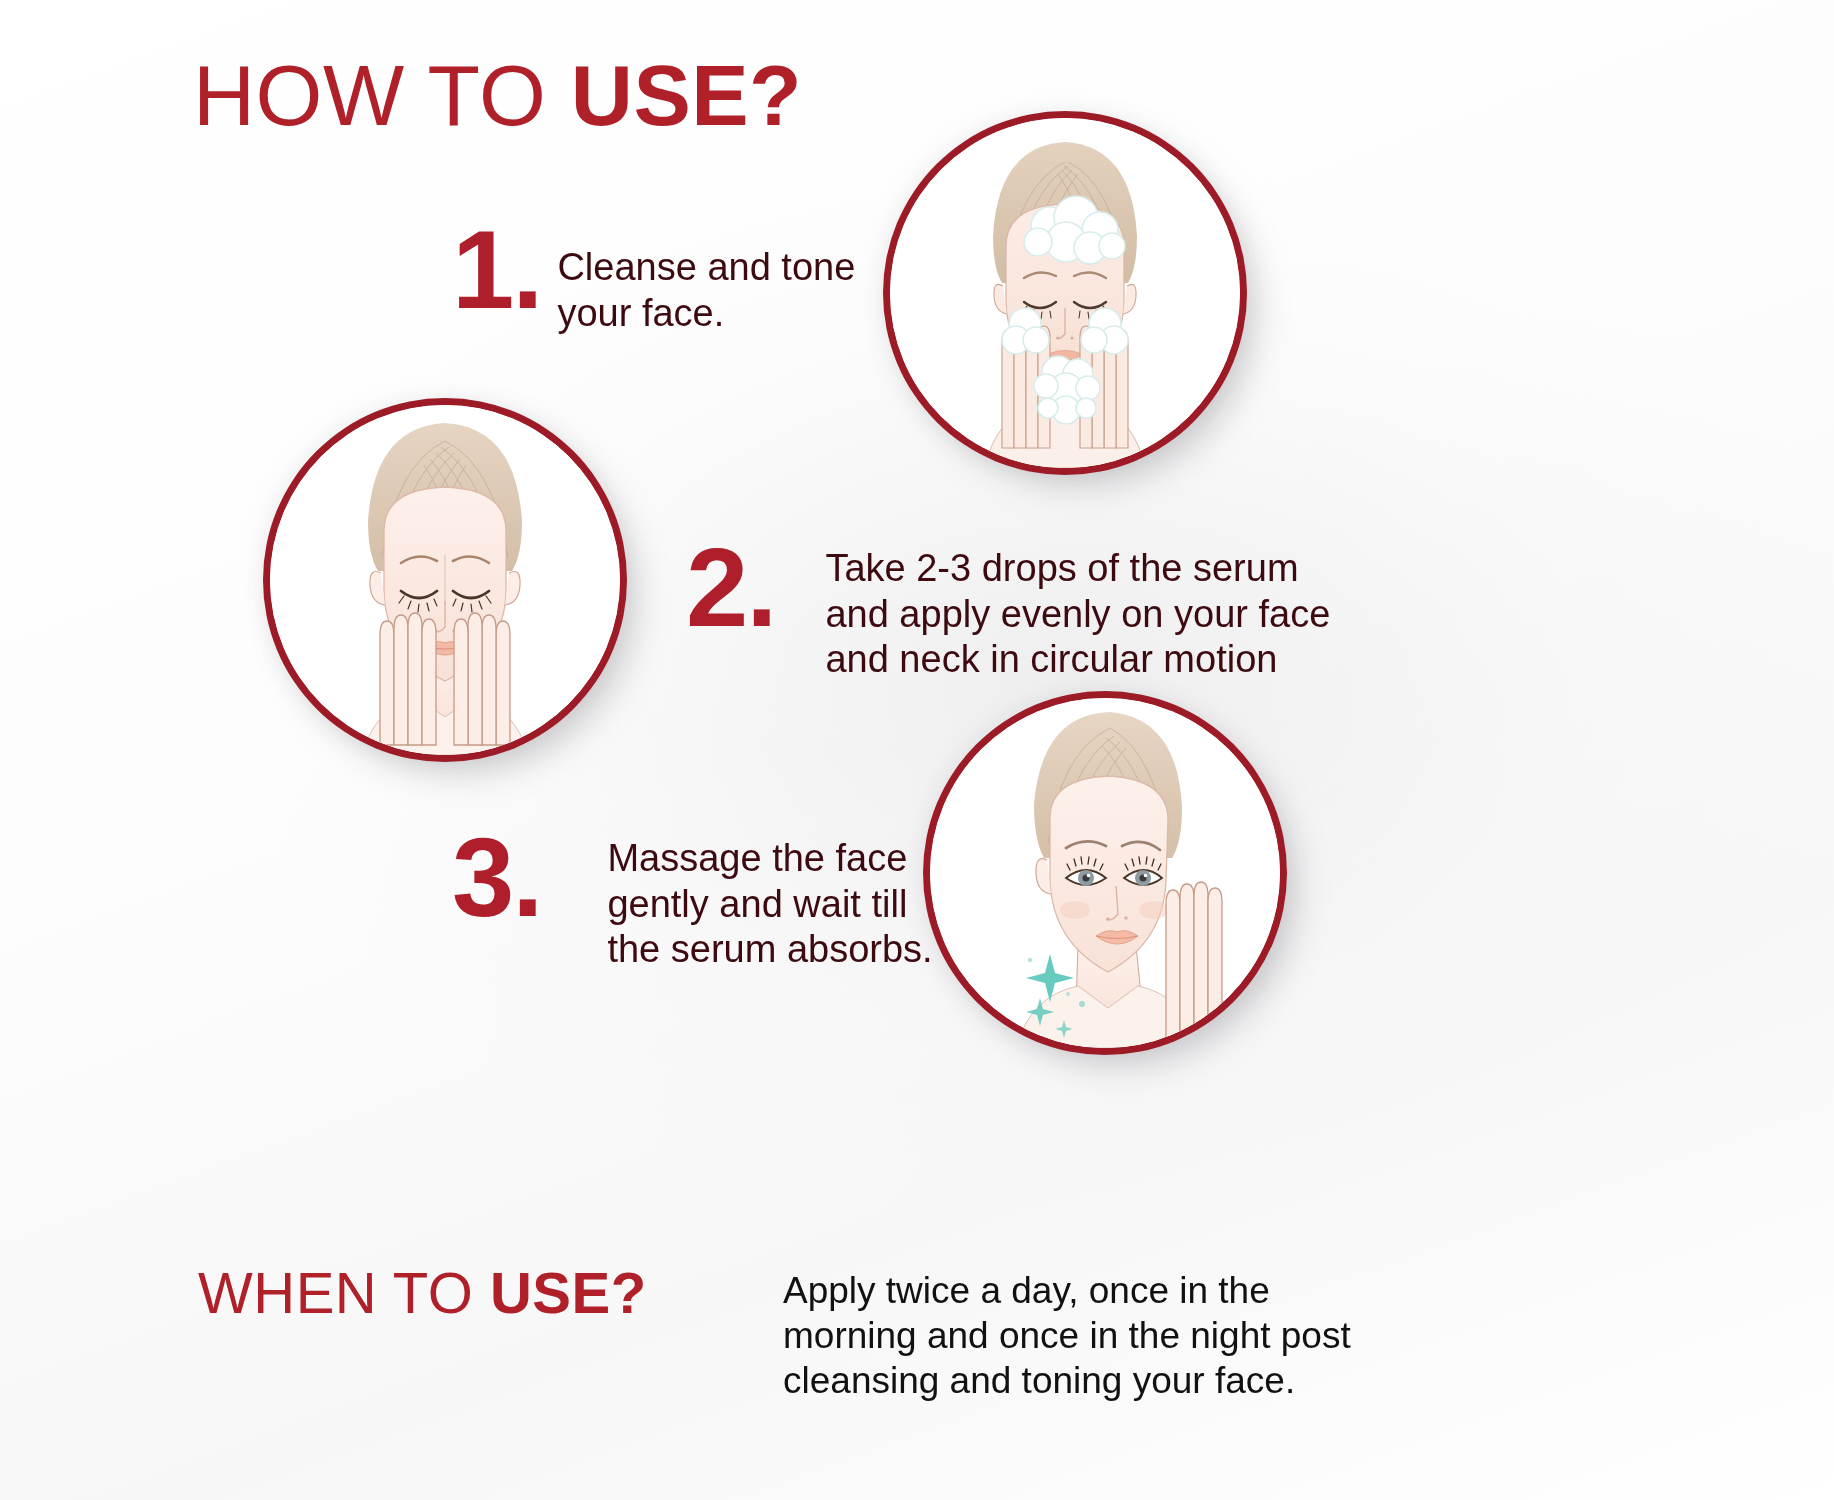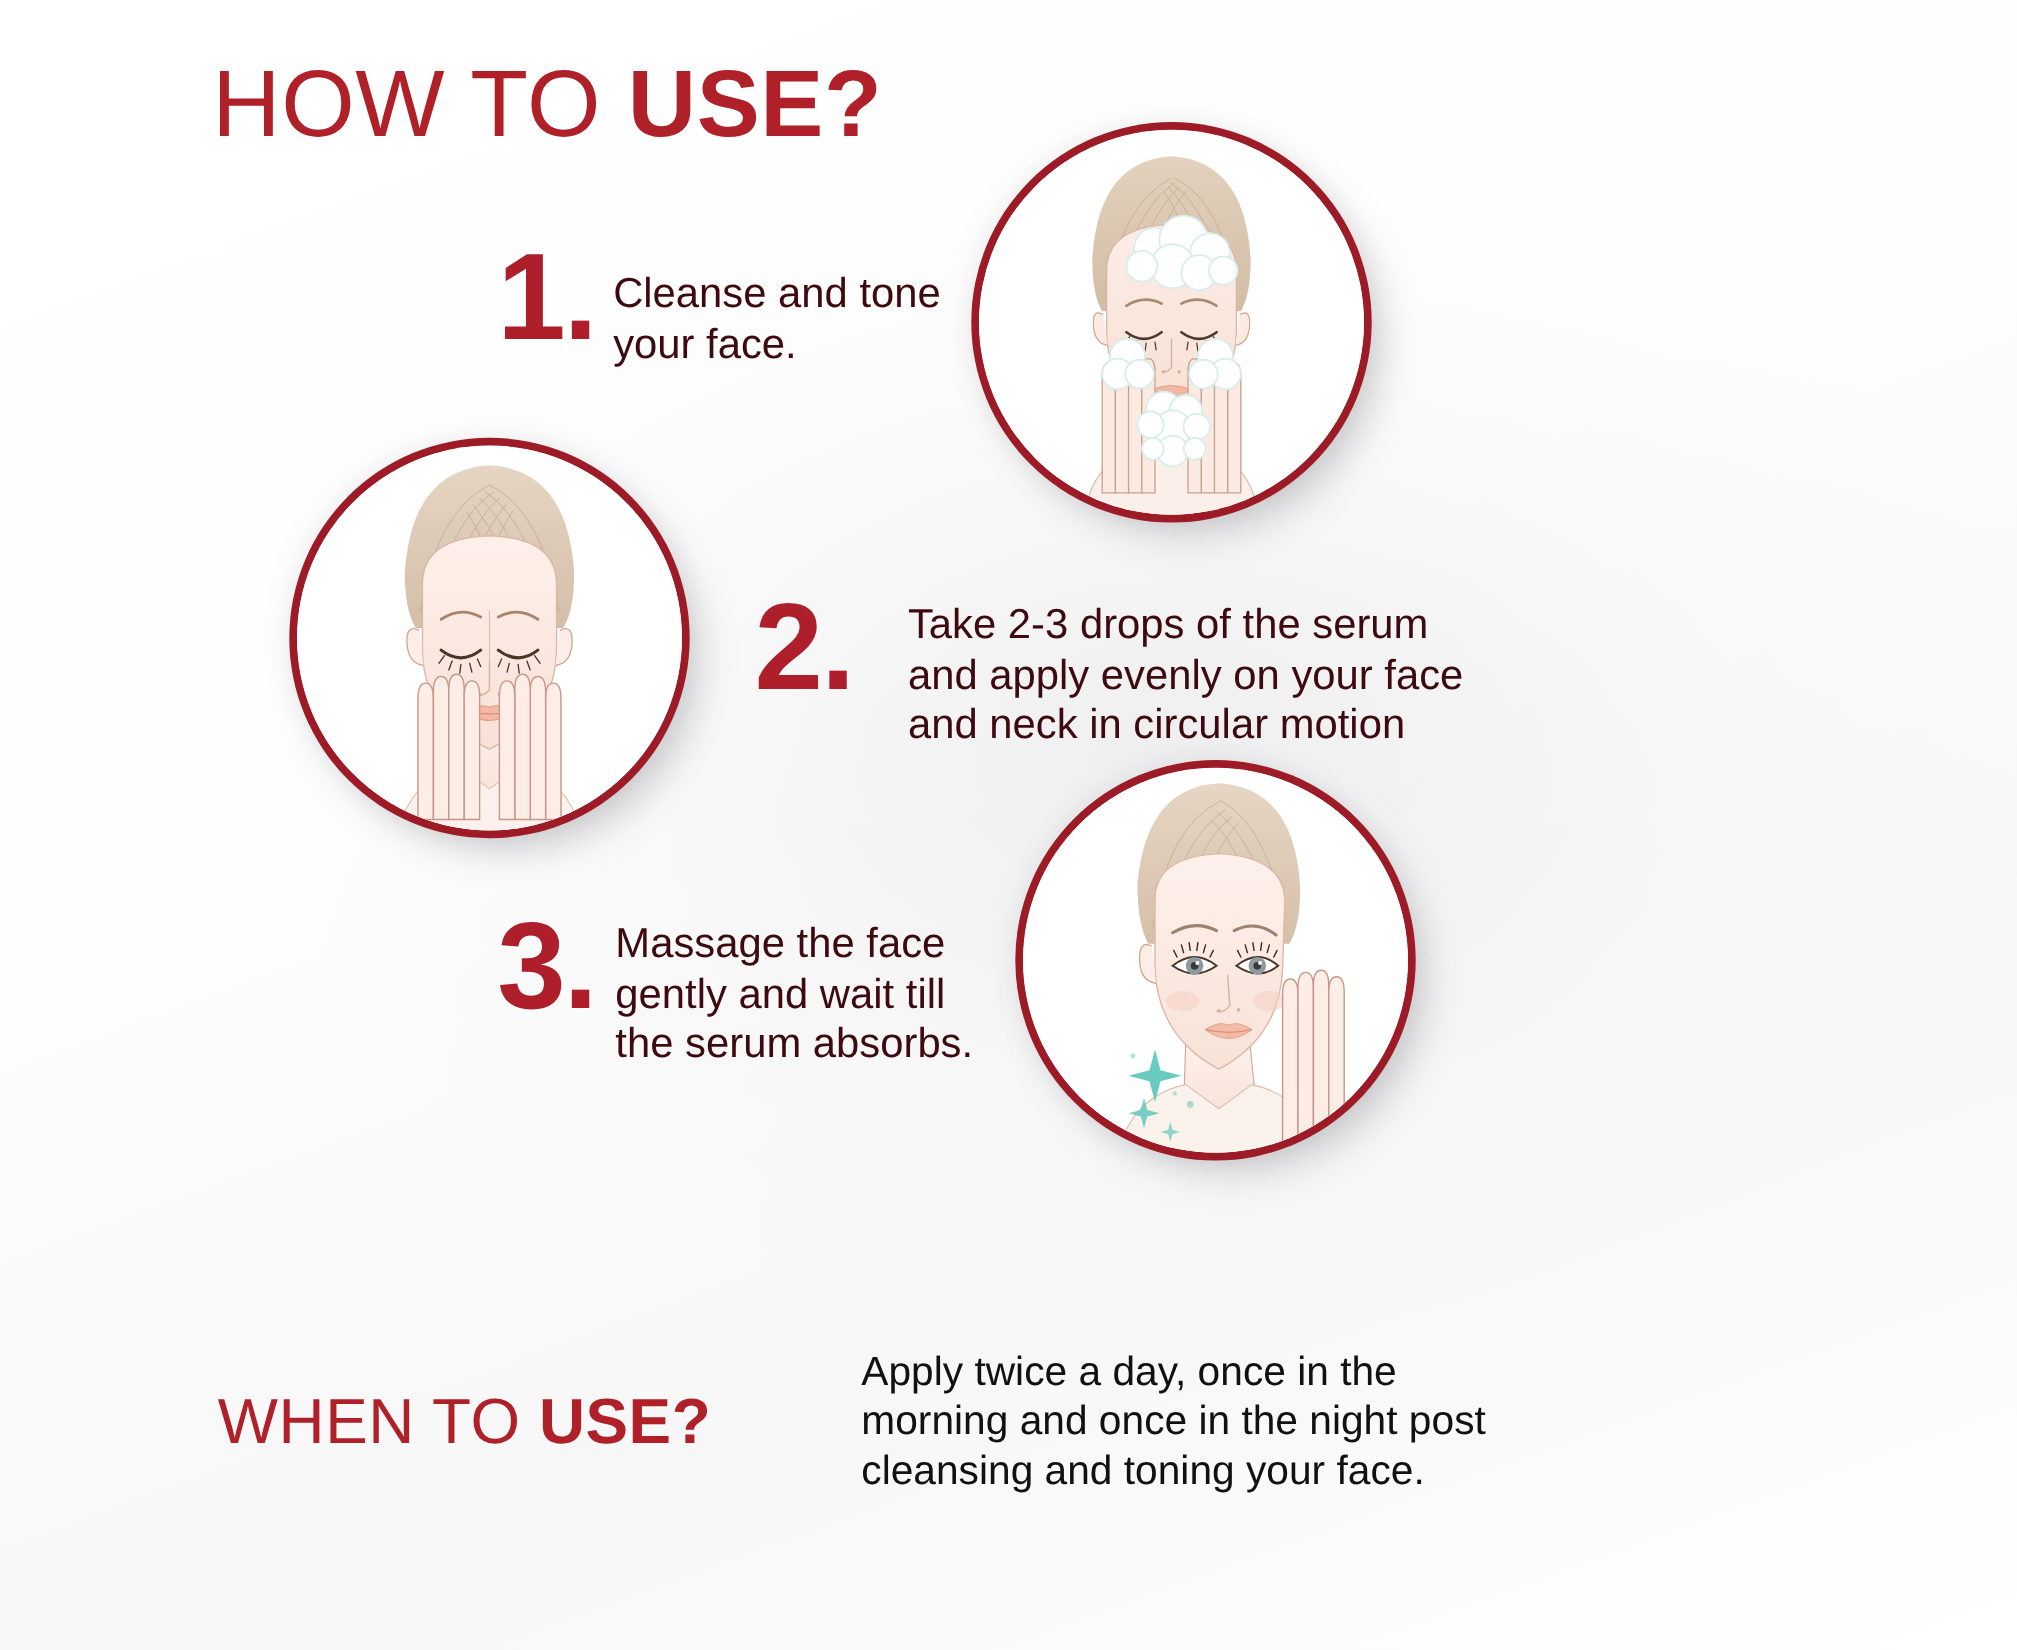--- a/index.html
+++ b/index.html
@@ -79,21 +79,21 @@
   #step-2 .step-text { margin-top: 6px; margin-left: 32px; }
 
   #step-3 { left: 452px; top: 830px; }
   #step-3 .step-number { margin-right: 18px; }
   #step-3 .step-text { margin-top: 6px; }
 
   
   #when-paragraph {
     position: absolute;
     left: 783px;
-    top: 1224px;
+    top: 1268px;
     width: 620px;
     font-size: 37px;
     line-height: 1.22;
     white-space: pre-line;
     color: #111111;
   }
 
   
   .circle {
     position: absolute;
@@ -401,21 +401,21 @@
           <circle cx="152" cy="306" r="3" opacity="0.55"></circle>
           <circle cx="100" cy="262" r="2.2" opacity="0.5"></circle>
           <circle cx="138" cy="296" r="2" opacity="0.45"></circle>
         </g>
       </g>
     </svg>
   </div>
 
   <div class="step" id="step-3">
     <div class="step-number" style="color:#AE1F2B;">3.</div>
-    <div class="step-text" style="color:#3D0A10;">Massage the face
+    <div class="step-text" style="color:#3D0A10;margin-left:48px;">Massage the face
 gently and wait till
 the serum absorbs.</div>
   </div>
 
   <div class="big-heading" id="title-when" style="color:#B02028;">
     <span class="light">WHEN TO </span><span class="bold">USE?</span>
   </div>
 
   <div id="when-paragraph">Apply twice a day, once in the
 morning and once in the night post

